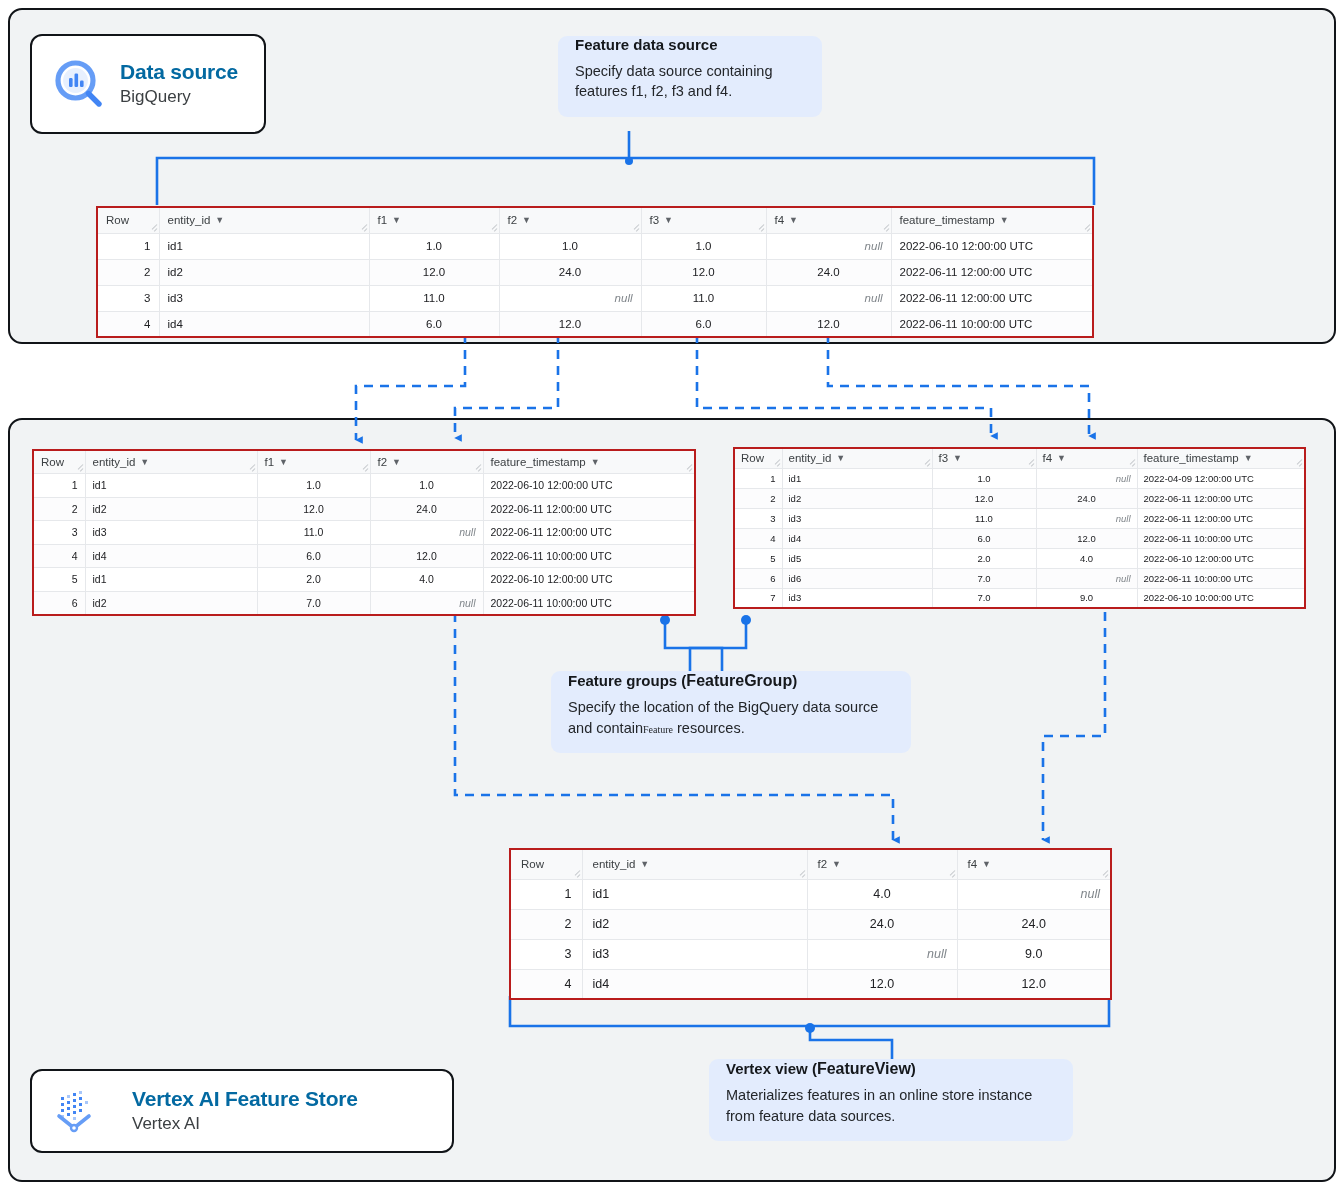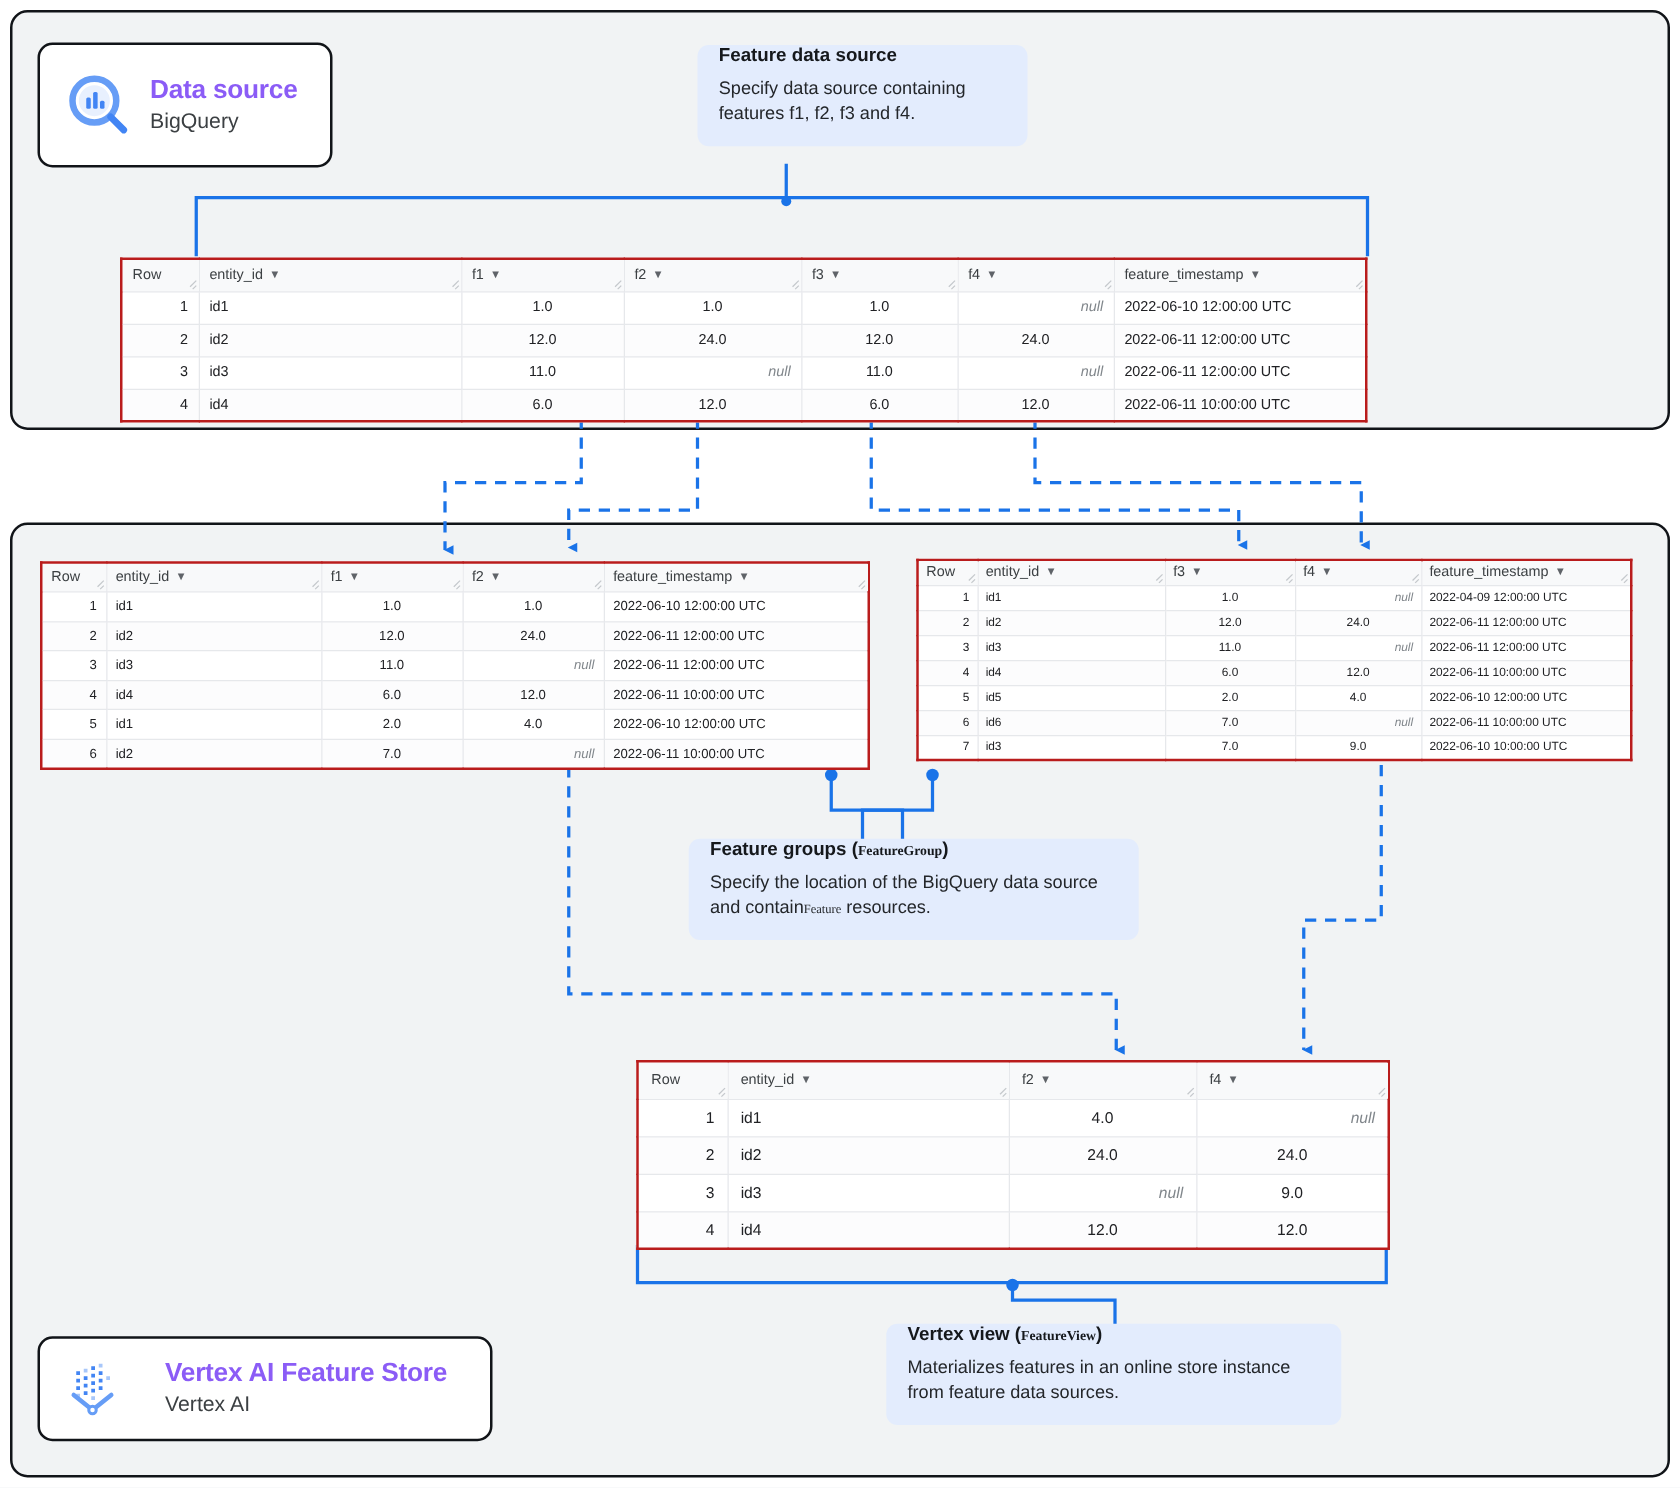--- a/index.html
+++ b/index.html
@@ -27,44 +27,44 @@
   
   .chip {
     position:absolute;
     background:#ffffff;
     border:2.5px solid #111418;
     border-radius:12px;
     display:flex; align-items:center; gap:14px;
     padding:0 20px;
   }
   #chip-bq   { left:30px; top:34px;   width:236px; height:100px; }
-  #chip-vfs  { left:30px; top:1069px; width:364px; height:84px;gap:32px; }
+  #chip-vfs  { left:30px; top:1069px; width:424px; height:84px;gap:32px; }
   .chip-text { display:flex; flex-direction:column; justify-content:center; }
-  .chip-title{ font-size:21px; font-weight:bold; letter-spacing:-.2px; line-height:1.15; color:#8b5cf6; }
+  .chip-title{ font-size:21px; font-weight:bold; letter-spacing:-.2px; line-height:1.15; color:#0369a1; }
   .chip-sub  { font-size:17px; color:#3c4043; line-height:1.3; margin-top:1px; }
   .chip-icon { width:54px; height:54px; flex:0 0 auto; }
   #chip-vfs .chip-icon { width:48px; height:48px; }
 
   
   .callout {
     position:absolute;
     background:#e3ecfd;
     border-radius:9px;
     padding:0 17px 15px 17px;
   }
   #callout-fds { left:558px;  top:36px;   width:264px; }
   #callout-fg  { left:551px;  top:671px;  width:360px; }
   #callout-fv  { left:709px;  top:1059px; width:364px; }
   .callout-title {
     font-size:15px; font-weight:bold; color:#15181c;
     margin:0 0 6px 0; line-height:1.25;
   }
   .callout-title code, .mono {
-    font-family:Liberation Serif, serif;
-    font-size:11px; font-weight:bold;
+    font-family:Liberation Sans, sans-serif;
+    font-size:16px; font-weight:bold;
   }
   .callout-body { font-size:14.5px; color:#23262a; line-height:1.42; }
   .callout-body code { font-family:Liberation Serif, serif; font-size:10px; }
 
   
   .tbl {
     position:absolute;
     background:#ffffff;
     border-collapse:collapse;
     border:2px solid #b91c1c;

